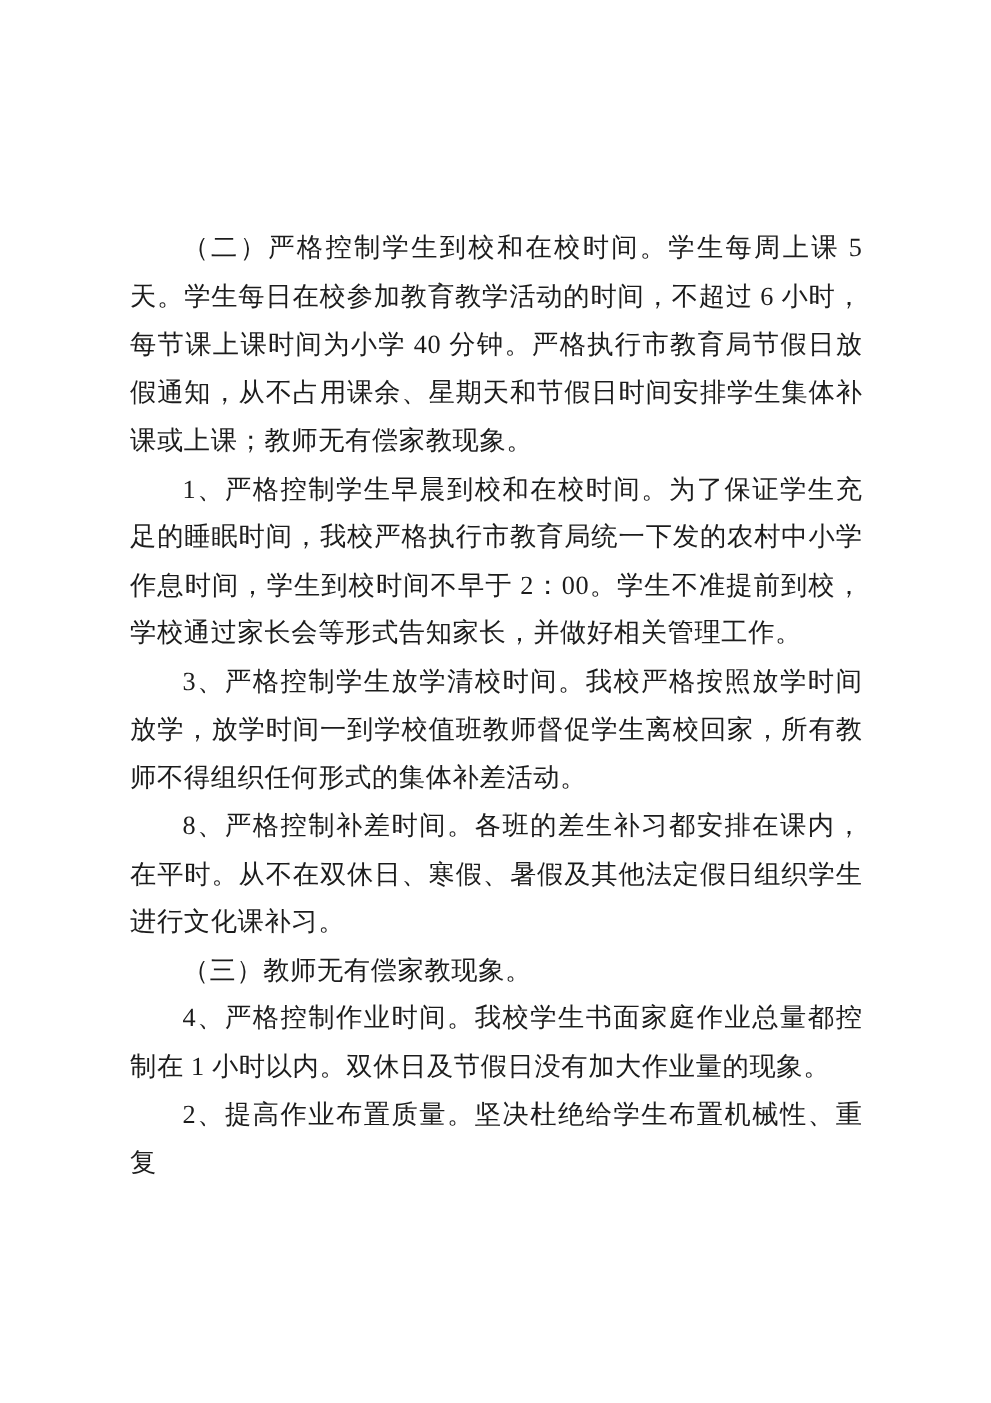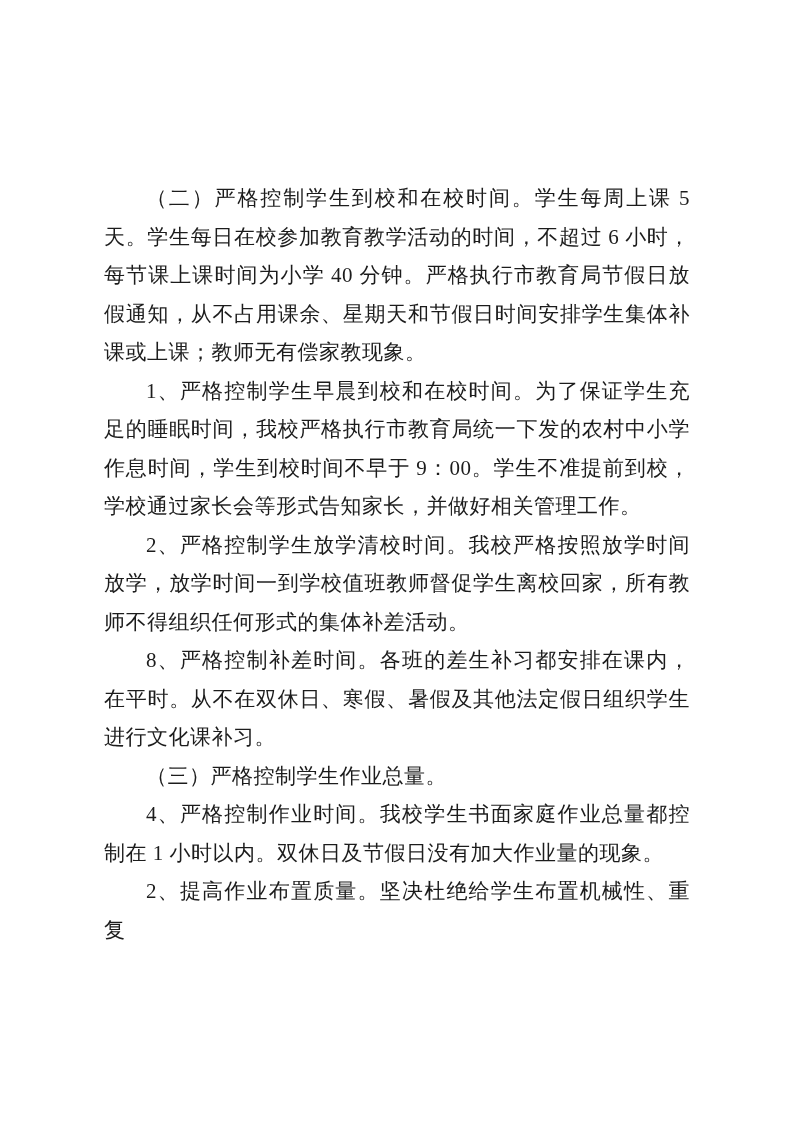--- a/index.html
+++ b/index.html
@@ -38,20 +38,20 @@
     letter-spacing: 0.5px;
     word-break: break-all;
   }
 </style>
 </head>
 <body>
 
 <div class="page">
   <div class="doc-content">
     <p>（二）严格控制学生到校和在校时间。学生每周上课 5 天。学生每日在校参加教育教学活动的时间，不超过 6 小时，每节课上课时间为小学 40 分钟。严格执行市教育局节假日放假通知，从不占用课余、星期天和节假日时间安排学生集体补课或上课；教师无有偿家教现象。</p>
-    <p>1、严格控制学生早晨到校和在校时间。为了保证学生充足的睡眠时间，我校严格执行市教育局统一下发的农村中小学作息时间，学生到校时间不早于 9：00。学生不准提前到校，学校通过家长会等形式告知家长，并做好相关管理工作。</p>
-    <p>2、严格控制学生放学清校时间。我校严格按照放学时间放学，放学时间一到学校值班教师督促学生离校回家，所有教师不得组织任何形式的集体补差活动。</p>
+    <p>1、严格控制学生早晨到校和在校时间。为了保证学生充足的睡眠时间，我校严格执行市教育局统一下发的农村中小学作息时间，学生到校时间不早于 2：00。学生不准提前到校，学校通过家长会等形式告知家长，并做好相关管理工作。</p>
+    <p>3、严格控制学生放学清校时间。我校严格按照放学时间放学，放学时间一到学校值班教师督促学生离校回家，所有教师不得组织任何形式的集体补差活动。</p>
     <p>8、严格控制补差时间。各班的差生补习都安排在课内，在平时。从不在双休日、寒假、暑假及其他法定假日组织学生进行文化课补习。</p>
-    <p>（三）严格控制学生作业总量。</p>
+    <p>（三）教师无有偿家教现象。</p>
     <p>4、严格控制作业时间。我校学生书面家庭作业总量都控制在 1 小时以内。双休日及节假日没有加大作业量的现象。</p>
     <p>2、提高作业布置质量。坚决杜绝给学生布置机械性、重复</p>
   </div>
 </div>
 
 </body></html>

